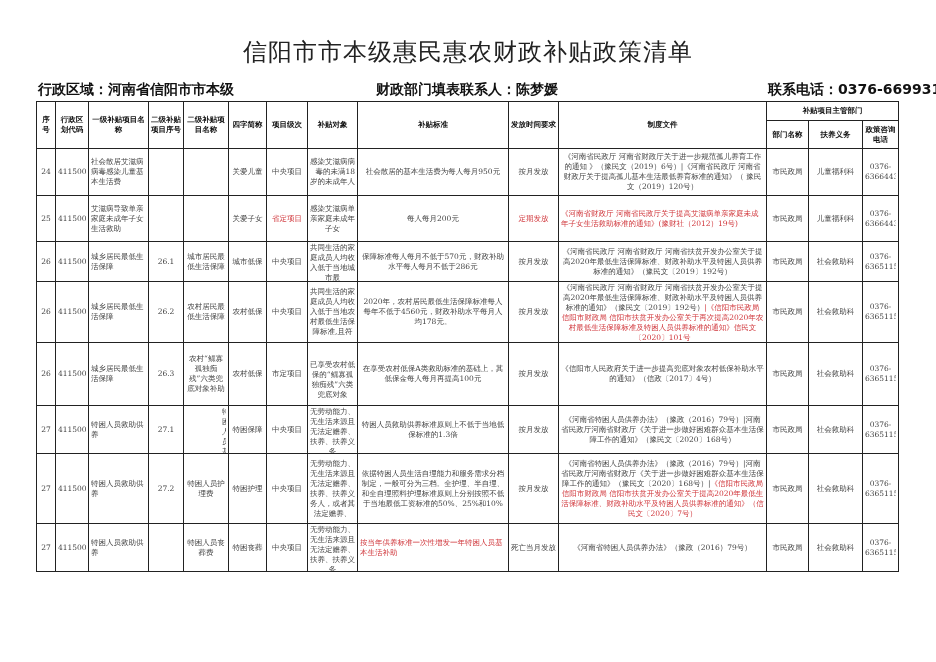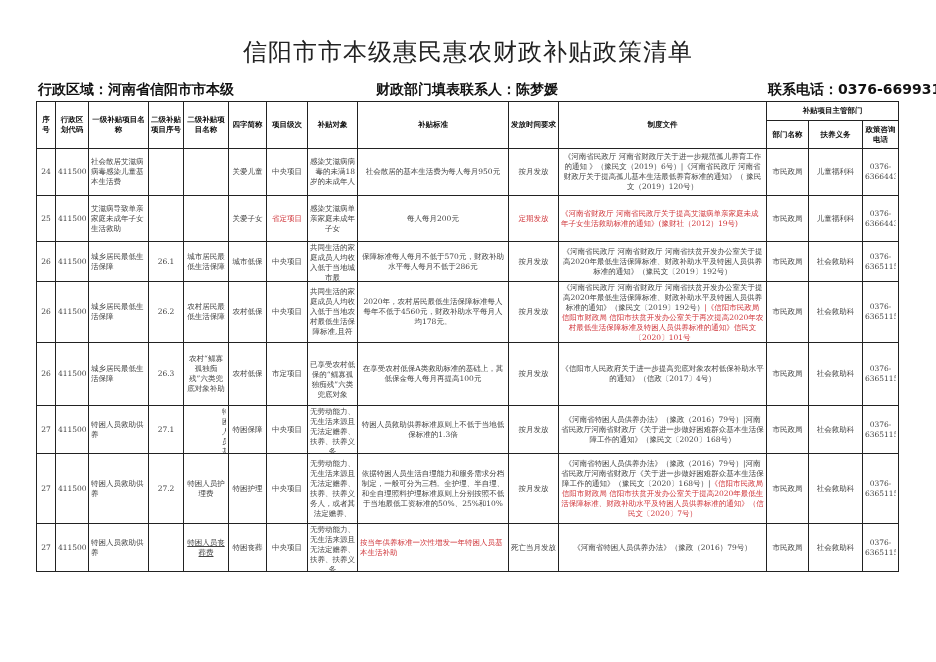--- a/index.html
+++ b/index.html
@@ -383,21 +383,21 @@
         <td>
           <div class="cellbox" style="max-height: 46px;"><span>411500</span></div>
         </td>
         <td class="left">
           <div class="cellbox" style="max-height: 46px;"><span>特困人员救助供养</span></div>
         </td>
         <td>
           <div class="cellbox" style="max-height: 46px; margin-left: 44px;"><span>27.3</span></div>
         </td>
         <td>
-          <div class="cellbox" style="max-height: 46px; text-decoration: underline;"><span>特困人员丧葬费</span></div>
+          <div class="cellbox" style="max-height: 46px;"><span>特困人员丧葬费</span></div>
         </td>
         <td>
           <div class="cellbox" style="max-height: 46px;"><span>特困丧葬</span></div>
         </td>
         <td>
           <div class="cellbox" style="max-height: 46px;"><span>中央项目</span></div>
         </td>
         <td>
           <div class="cellbox" style="max-height: 46px; text-align: center;"><span>无劳动能力、无生活来源且无法定赡养、扶养、扶养义务</span></div>
         </td>

